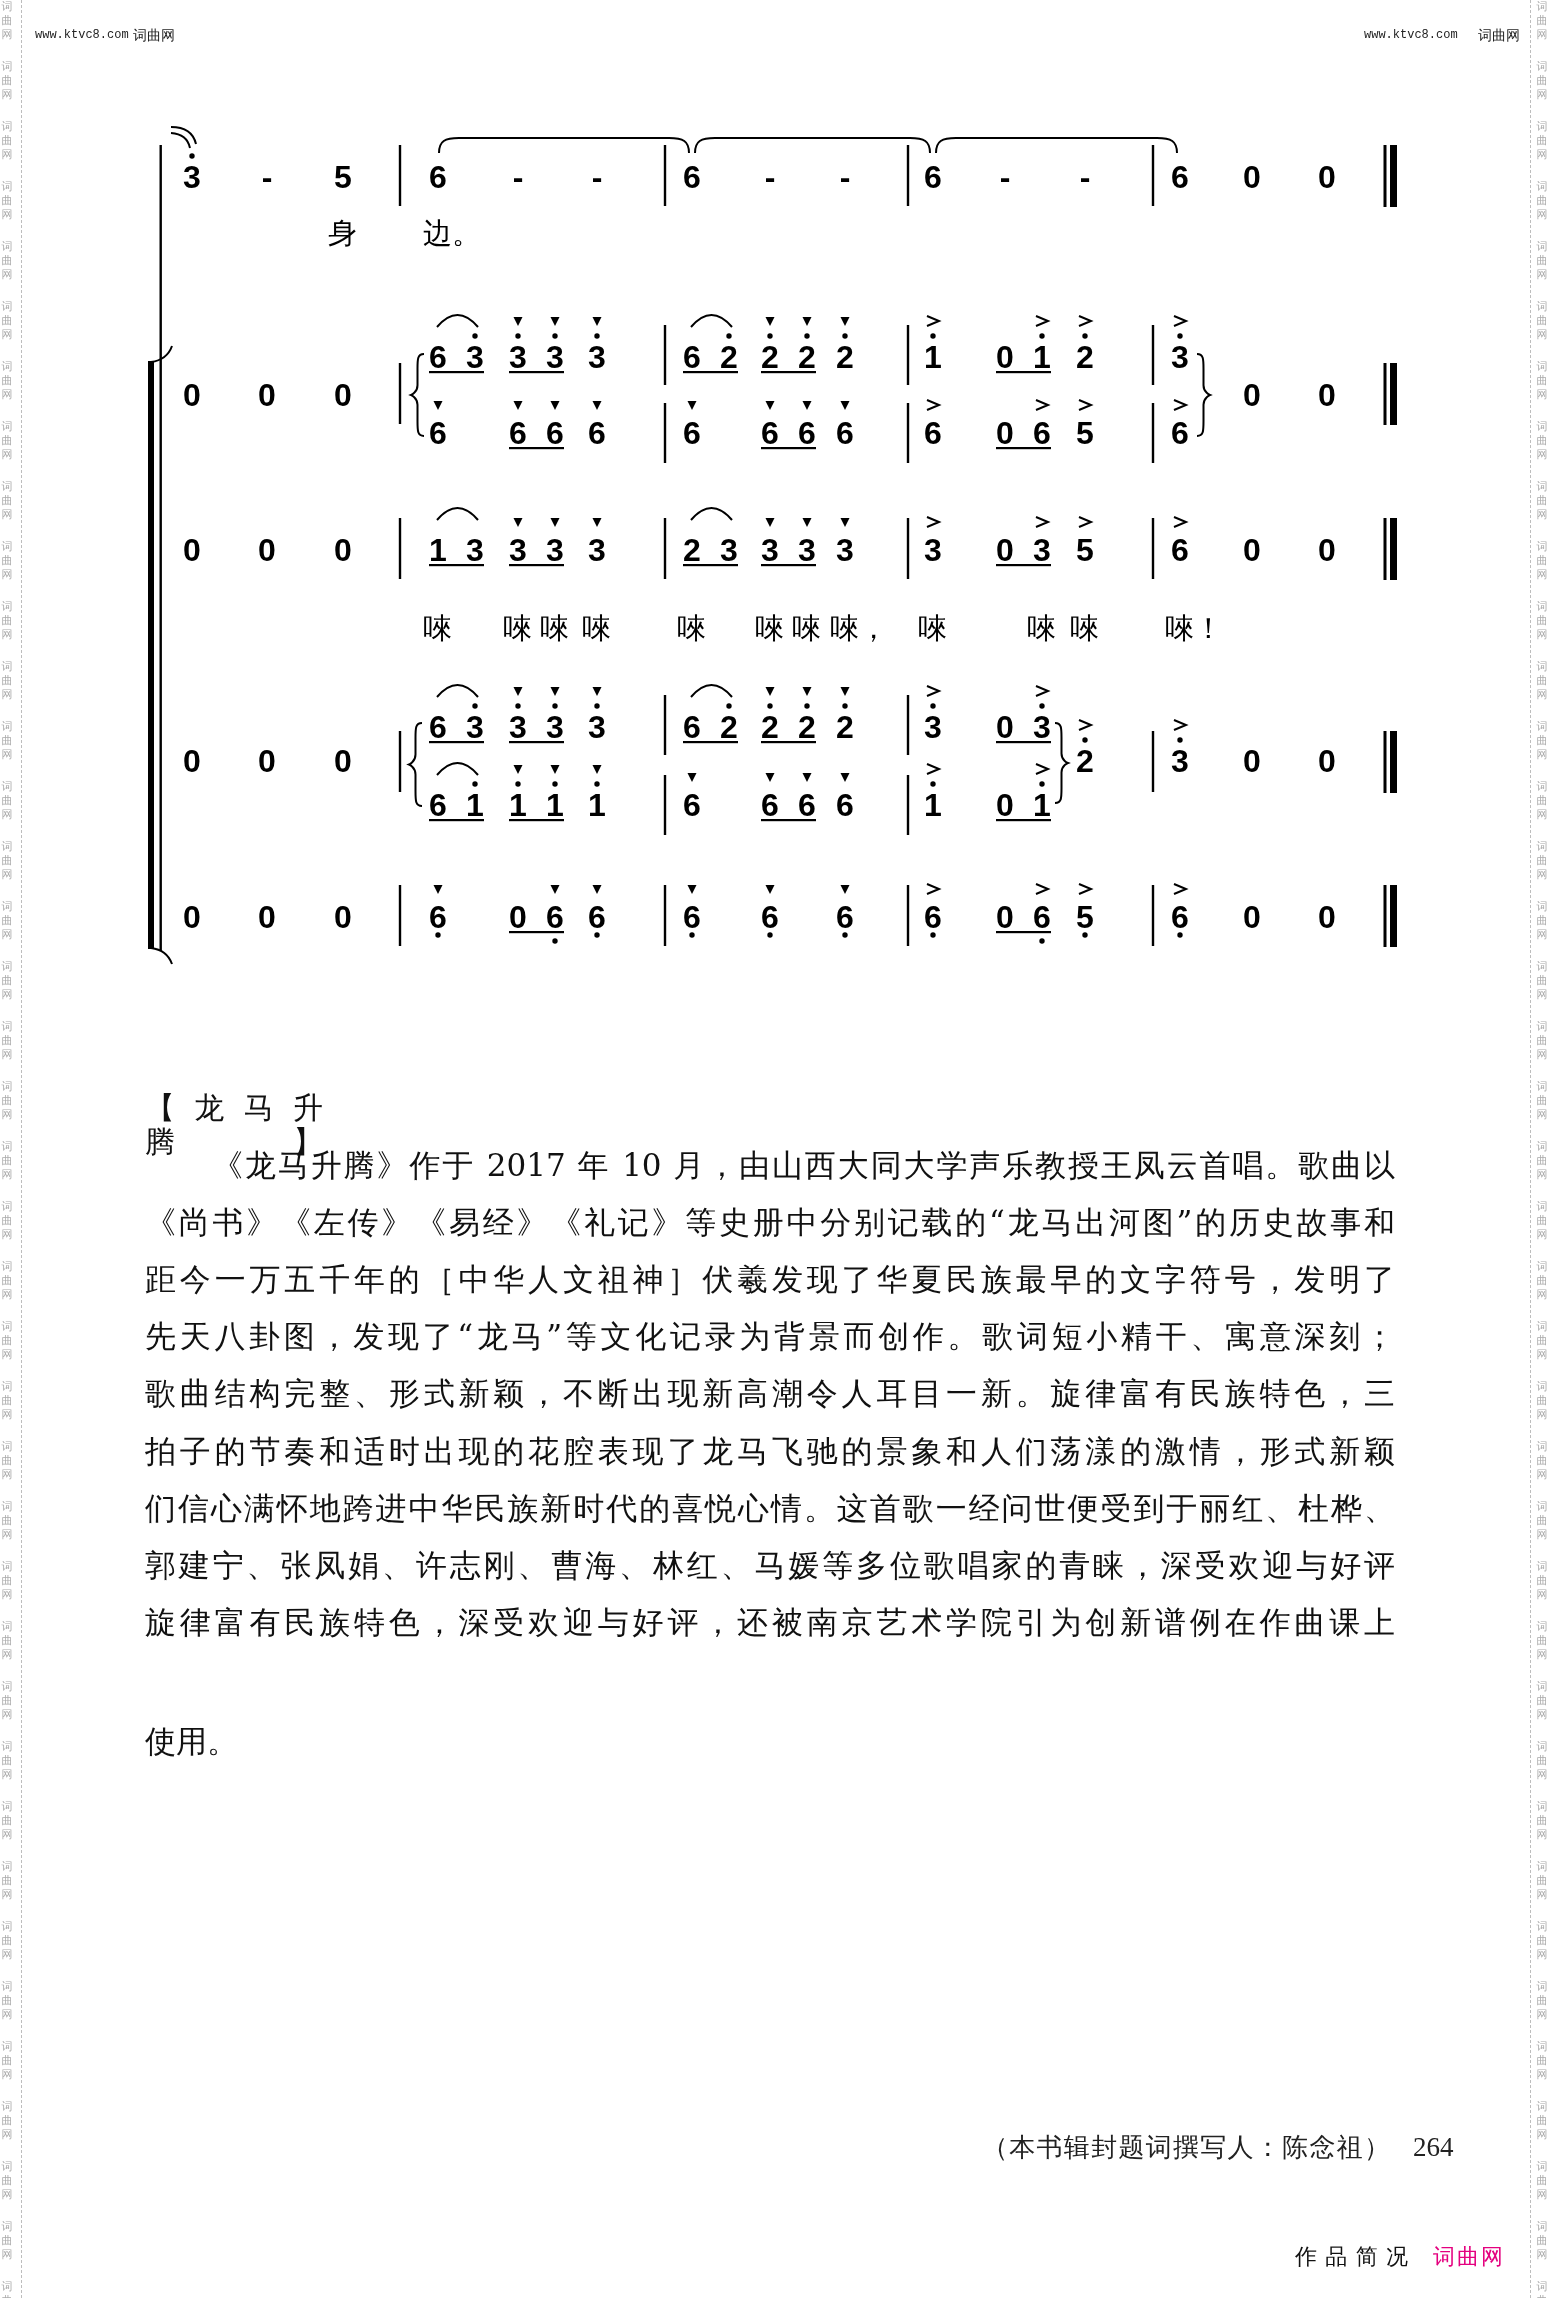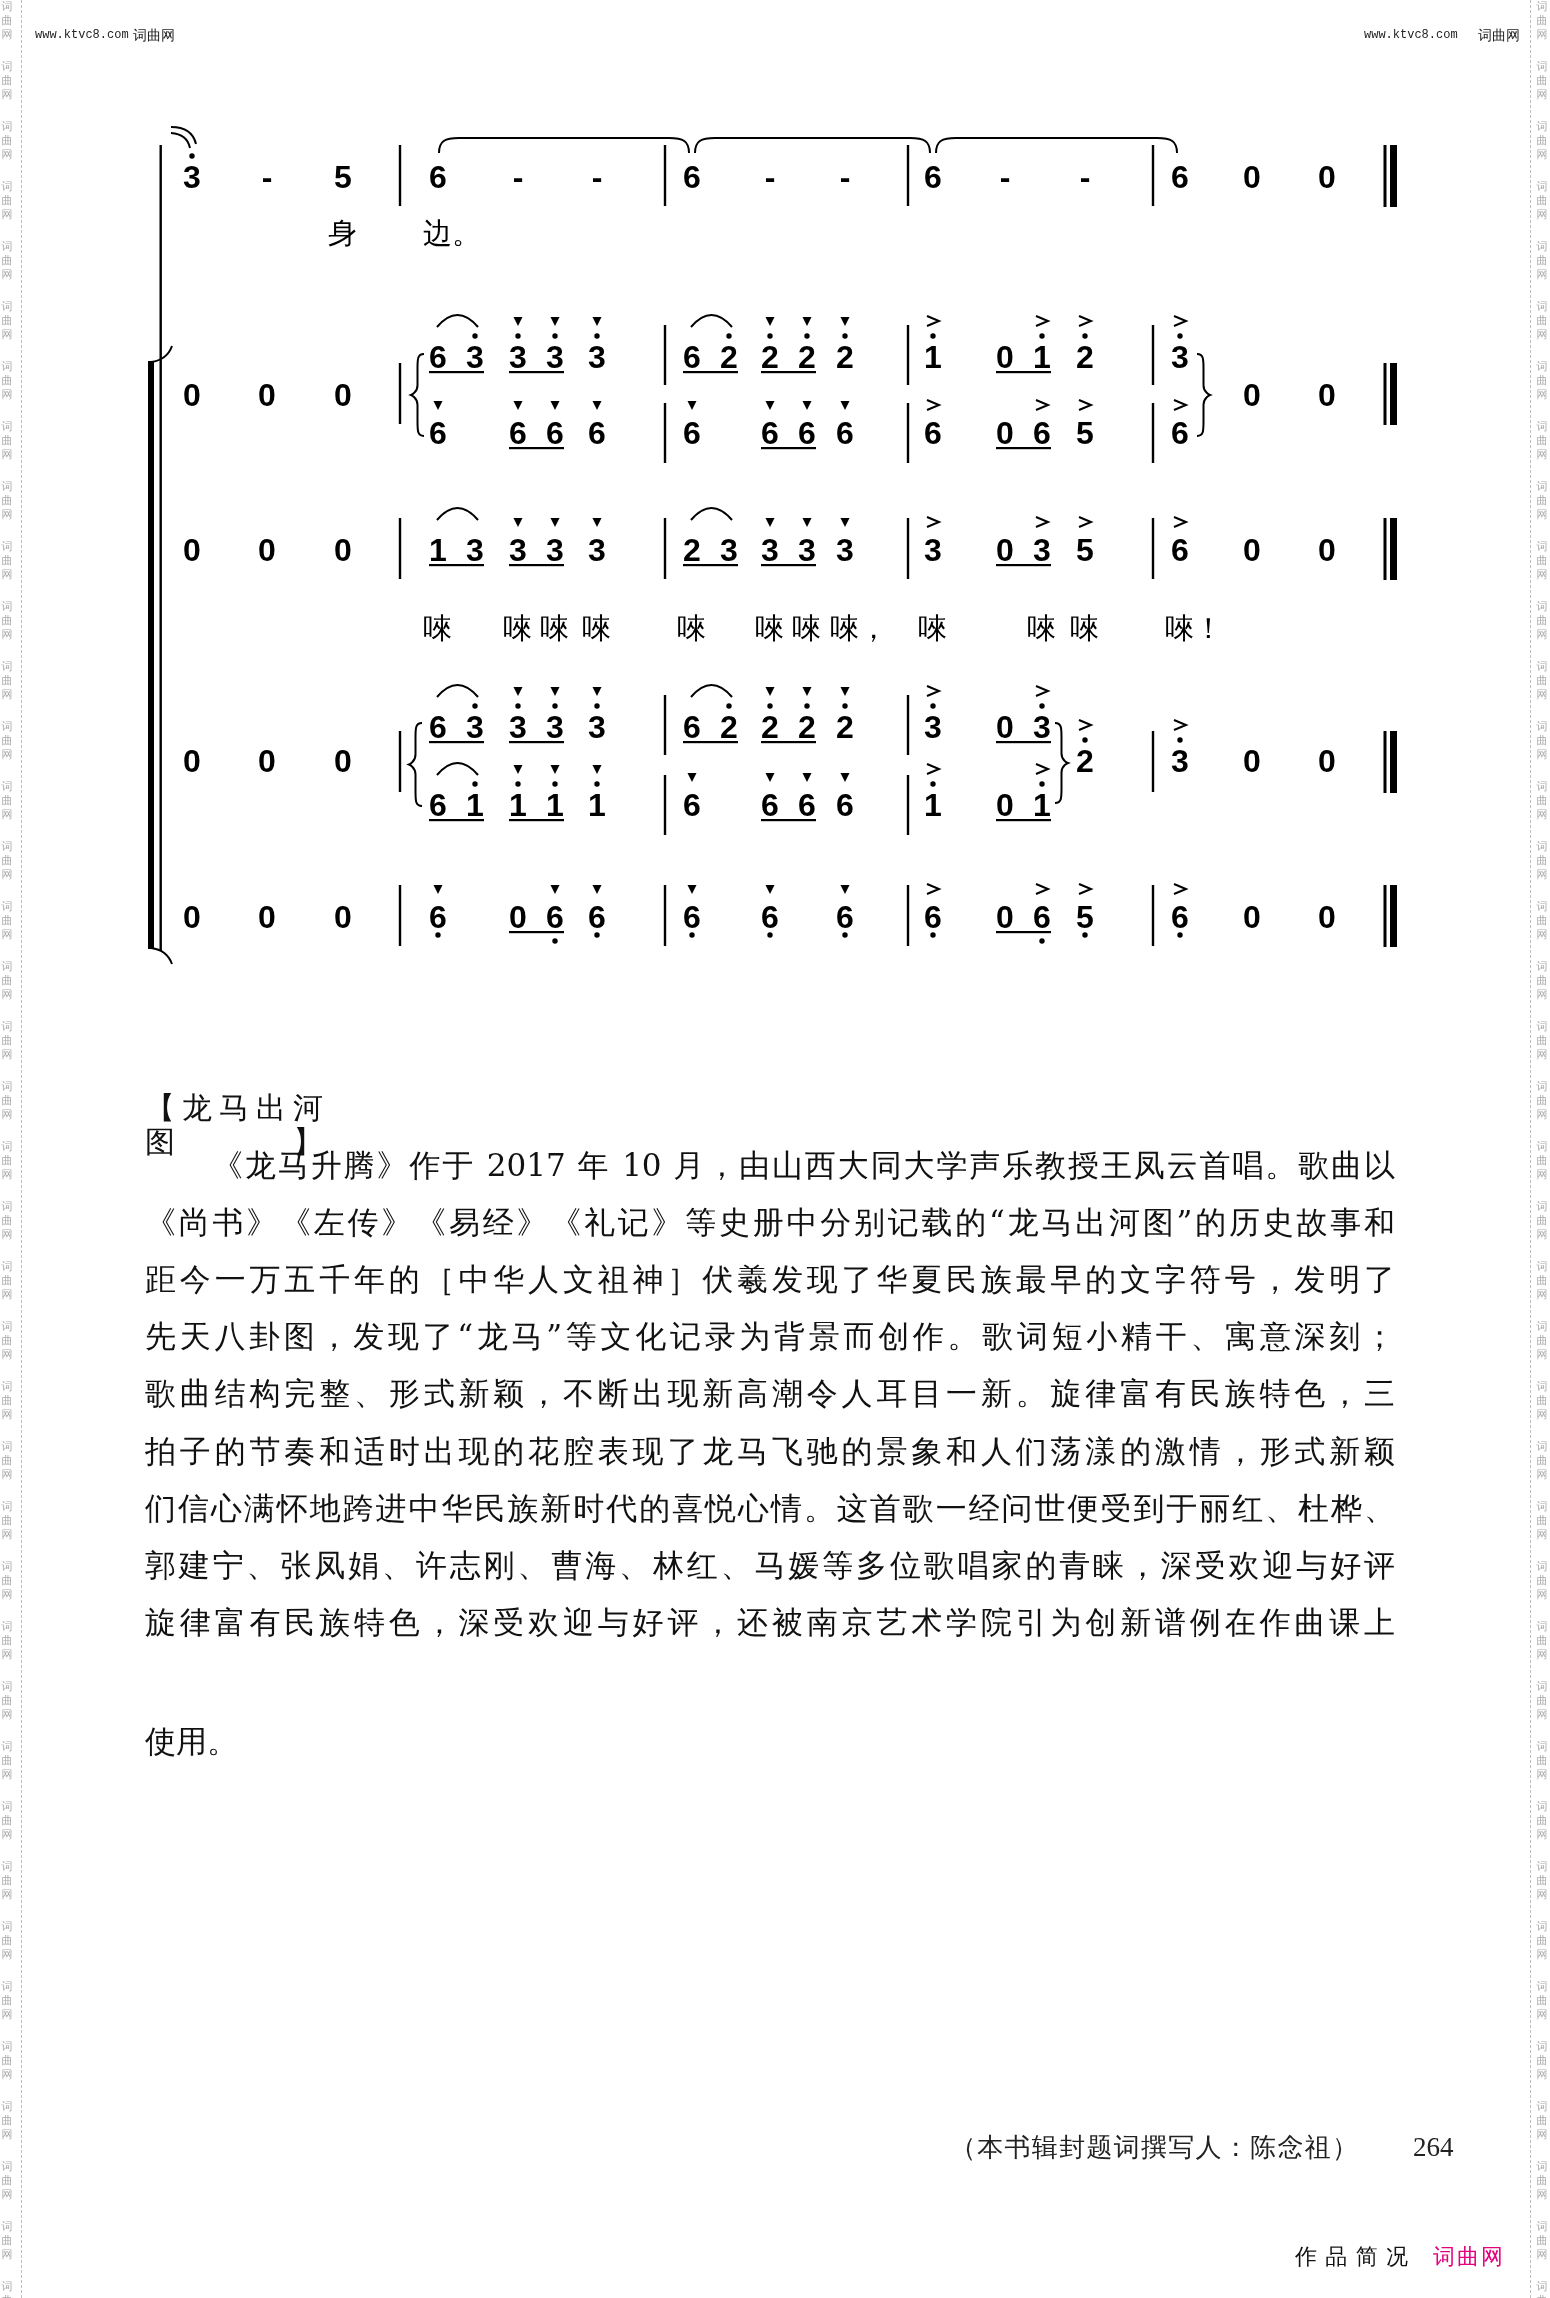--- a/index.html
+++ b/index.html
@@ -25,21 +25,21 @@
     position: absolute; left: 145px; top: 1091px; width: 178px; height: 34px;
     font: 30px/34px "DejaVu Sans", sans-serif; text-align: justify; text-align-last: justify; color: #111111;
   }
   .pline {
     position: absolute; left: 145px; width: 1250px; height: 40px;
     font: 31px/40px "DejaVu Serif", serif; text-align: justify; text-align-last: justify; color: #111111;
   }
   .pline.first { left: 212px; width: 1183px; }
   .pline.last { text-align: left; text-align-last: left; }
   .credit {
-    position: absolute; left: 950px; top: 2131px; width: 408px; height: 32px;
+    position: absolute; left: 982px; top: 2131px; width: 408px; height: 32px;
     font: 26px/32px "DejaVu Serif", serif; text-align: justify; text-align-last: justify; color: #222222;
   }
   .pageno { position: absolute; left: 1413px; top: 2131px; font: 27px/32px "Liberation Serif", serif; color: #222222; }
   .src-label {
     position: absolute; left: 1295px; top: 2243px; width: 113px; height: 28px;
     font: 22px/28px "DejaVu Sans", sans-serif; text-align: justify; text-align-last: justify; color: #111111;
   }
   .src-site {
     position: absolute; left: 1433px; top: 2243px; width: 70px; height: 28px;
     font: 22px/28px "DejaVu Sans", sans-serif; text-align: justify; text-align-last: justify; color: #e4007f;
@@ -605,21 +605,21 @@
       <span class="note" style="left: 933px; top: 917px;">6</span>
       <span class="note" style="left: 1005px; top: 917px;">0</span>
       <span class="note" style="left: 1042px; top: 917px;">6</span>
       <span class="note" style="left: 1085px; top: 917px;">5</span>
       <span class="note" style="left: 1180px; top: 917px;">6</span>
       <span class="note" style="left: 1252px; top: 917px;">0</span>
       <span class="note" style="left: 1327px; top: 917px;">0</span>
     </div>
 
   <div>
-    <div class="heading">【龙马出河图】</div>
+    <div class="heading">【龙马升腾】</div>
     <div class="pline first" style="top:1145px">《龙马升腾》作于 2017 年 10 月，由山西大同大学声乐教授王凤云首唱。歌曲以</div>
     <div class="pline" style="top:1202px">《尚书》《左传》《易经》《礼记》等史册中分别记载的“龙马出河图”的历史故事和</div>
     <div class="pline" style="top:1259px">距今一万五千年的［中华人文祖神］伏羲发现了华夏民族最早的文字符号，发明了</div>
     <div class="pline" style="top:1316px">先天八卦图，发现了“龙马”等文化记录为背景而创作。歌词短小精干、寓意深刻；</div>
     <div class="pline" style="top:1373px">歌曲结构完整、形式新颖，不断出现新高潮令人耳目一新。旋律富有民族特色，三</div>
     <div class="pline" style="top:1431px">拍子的节奏和适时出现的花腔表现了龙马飞驰的景象和人们荡漾的激情，形式新颖</div>
     <div class="pline" style="top:1488px">们信心满怀地跨进中华民族新时代的喜悦心情。这首歌一经问世便受到于丽红、杜桦、</div>
     <div class="pline" style="top:1545px">郭建宁、张凤娟、许志刚、曹海、林红、马媛等多位歌唱家的青睐，深受欢迎与好评</div>
     <div class="pline" style="top:1602px">旋律富有民族特色，深受欢迎与好评，还被南京艺术学院引为创新谱例在作曲课上</div>
     <div class="pline last" style="top:1721px">使用。</div>

